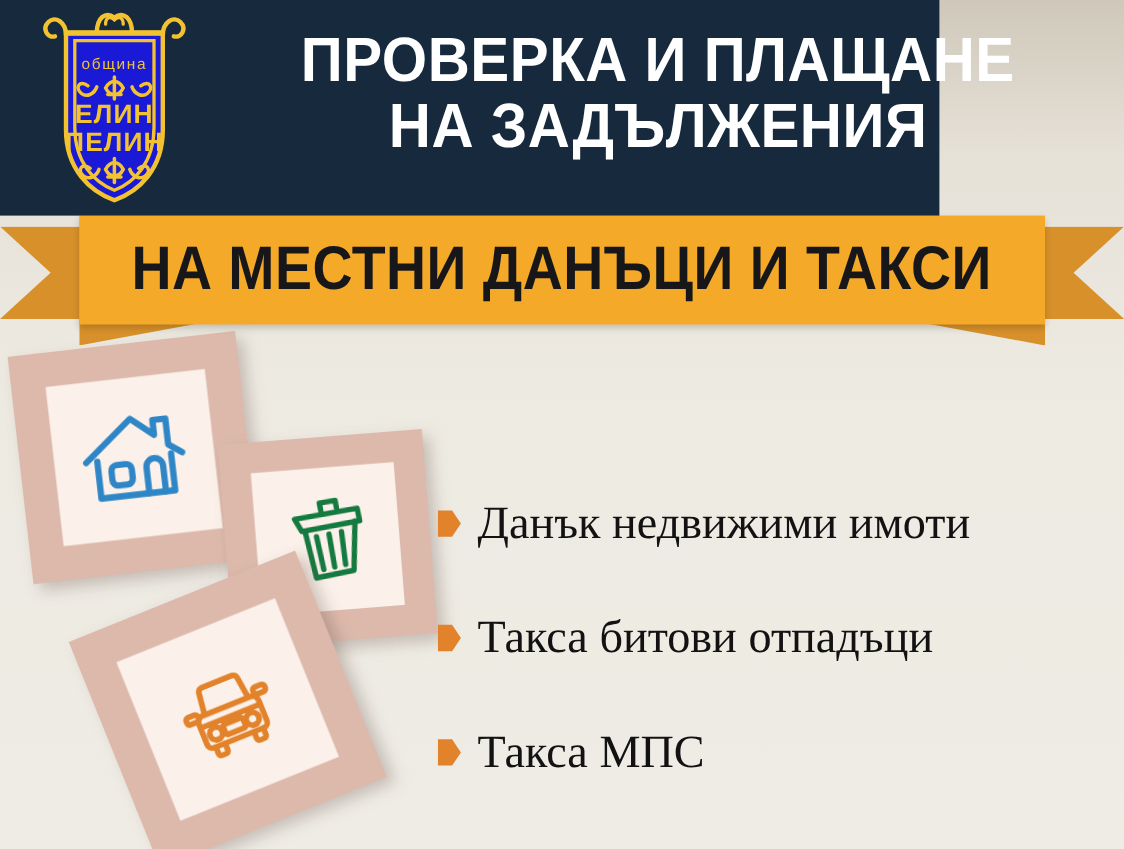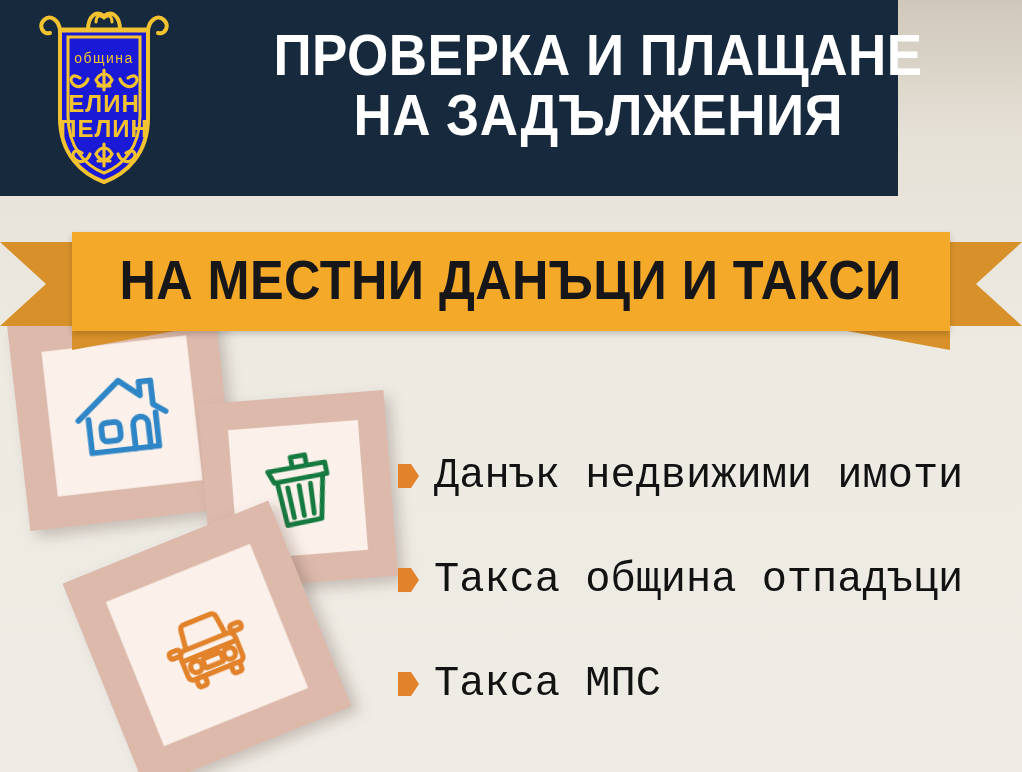--- a/index.html
+++ b/index.html
@@ -11,21 +11,20 @@
   #poster{
     position:relative;width:1022px;height:772px;overflow:hidden;
     background:linear-gradient(180deg,#cfc8ba 0%, #e6e1d7 18%, #edeae2 45%, #efece5 100%);
   }
 
   
   .header{
     position:absolute;left:0;top:0;width:854px;height:196px;
     background:#16293d;
     z-index:6;
-    padding-left:44px;
   }
   .logo-wrap{
     position:absolute;left:34px;top:6px;width:140px;height:184px;
   }
   .logo-wrap svg{display:block;width:140px;height:184px;}
 
   .title-block{
     position:absolute;left:180px;top:0;width:836px;height:170px;
     display:flex;flex-direction:column;align-items:center;justify-content:center;
   }
@@ -36,21 +35,21 @@
     font-size:57px;
     line-height:1.06;
     letter-spacing:0.5px;
     text-align:center;
     white-space:nowrap;
     transform:scaleX(0.93);
   }
 
   
   .ribbon{
-    position:absolute;left:0;top:196px;width:1022px;height:112px;z-index:5;margin-top:36px;
+    position:absolute;left:0;top:196px;width:1022px;height:112px;z-index:5;
   }
   .ribbon-tail{
     position:absolute;top:10px;height:84px;width:140px;
     background:#d8912a;
   }
   .ribbon-tail.left{
     left:0;
     clip-path:polygon(0 0, 140px 0, 140px 84px, 0 84px, 46px 42px);
   }
   .ribbon-tail.right{
@@ -102,21 +101,21 @@
   .bullets{
     position:absolute;left:398px;top:424px;width:614px;z-index:4;
   }
   .bullet-row{
     display:flex;align-items:center;height:104px;
   }
   .bullet-mark{
     width:22px;height:26px;margin-right:14px;flex:0 0 auto;
   }
   .bullet-label{
-    font-family:Liberation Mono, monospace;
+    font-family:Liberation Serif, serif;
     font-size:42px;
     color:#121212;
     line-height:1.05;
     white-space:nowrap;
   }
 </style>
 </head>
 <body>
 
 <div id="poster">
@@ -355,21 +354,21 @@
       <svg class="bullet-mark" viewBox="0 0 22 26" aria-hidden="true">
         <path d="M0 1 L13 1 L21 13 L13 25 L0 25 Z" fill="#E2822A"></path>
       </svg>
       <span class="bullet-label">Данък недвижими имоти</span>
     </div>
 
     <div class="bullet-row">
       <svg class="bullet-mark" viewBox="0 0 22 26" aria-hidden="true">
         <path d="M0 1 L13 1 L21 13 L13 25 L0 25 Z" fill="#E2822A"></path>
       </svg>
-      <span class="bullet-label">Такса община отпадъци</span>
+      <span class="bullet-label">Такса битови отпадъци</span>
     </div>
 
     <div class="bullet-row">
       <svg class="bullet-mark" viewBox="0 0 22 26" aria-hidden="true">
         <path d="M0 1 L13 1 L21 13 L13 25 L0 25 Z" fill="#E2822A"></path>
       </svg>
       <span class="bullet-label">Такса МПС</span>
     </div>
 
   </div>

